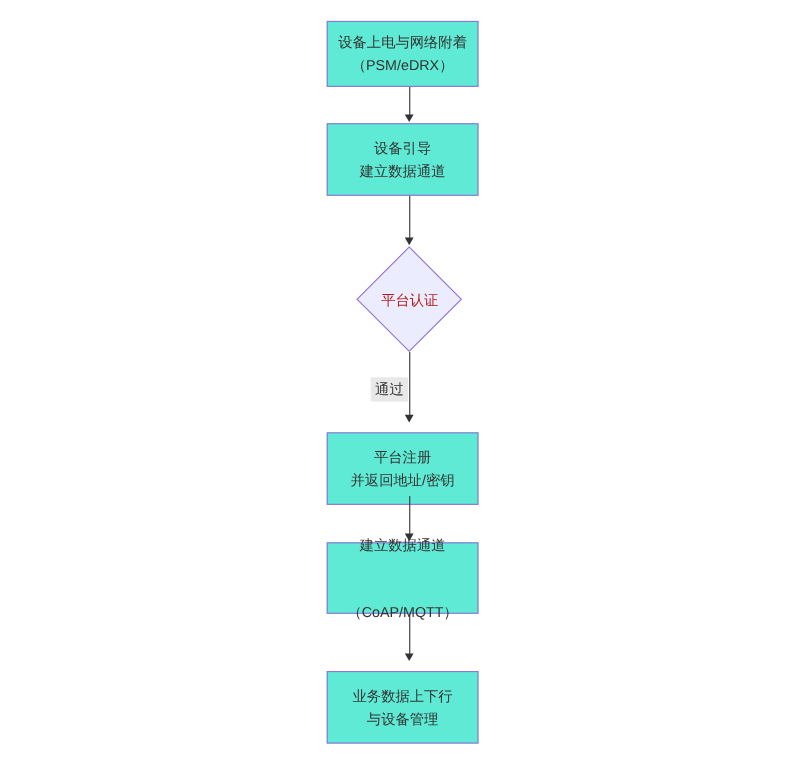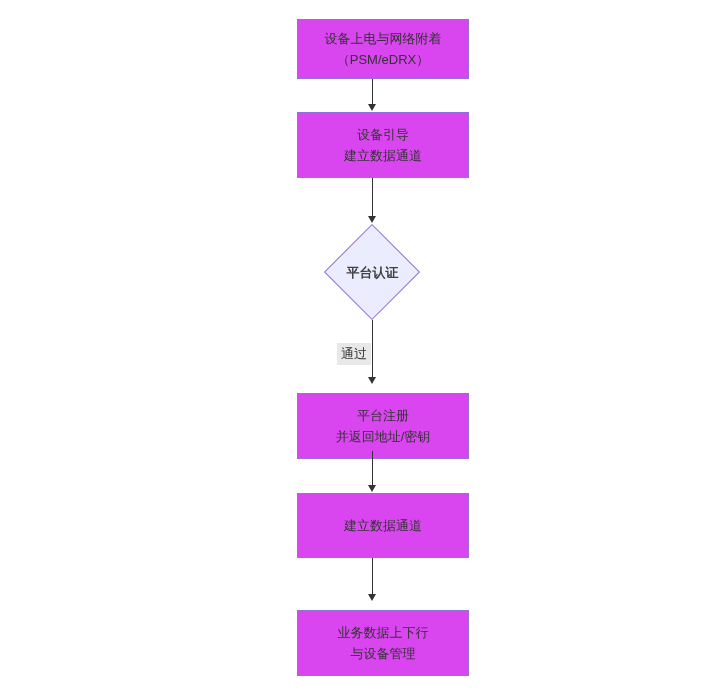--- a/index.html
+++ b/index.html
@@ -12,23 +12,23 @@
     position: relative;
     width: 726px;
     height: 700px;
     background: #ffffff;
     overflow: hidden;
   }
   
   .node {
     position: absolute;
     left: 297px;
-    width: 172px;
+    width: 138px;
     box-sizing: border-box;
-    background: #d946ef;
+    background: #5eead4;
     border: 1px solid #9370DB;
     display: flex;
     flex-direction: column;
     align-items: center;
     justify-content: center;
     color: #333333;
     font-size: 13px;
     line-height: 21px;
     text-align: center;
   }
@@ -53,23 +53,22 @@
   }
   .diamond-text {
     position: absolute;
     left: 0;
     top: 0;
     width: 100%;
     height: 100%;
     display: flex;
     align-items: center;
     justify-content: center;
-    color: #404040;
+    color: #b91c1c;
     font-size: 13px;
-    font-weight: bold;
   }
   
   .edge-line {
     position: absolute;
     left: 372px;
     width: 1px;
     background: #333333;
   }
   .arrow-head {
     position: absolute;
@@ -124,20 +123,21 @@
   <div class="node" style="top:393px; height:66px;">
     <div>平台注册</div>
     <div>并返回地址/密钥</div>
   </div>
 
   <div class="edge-line" style="top:451px; height:35px;"></div>
   <div class="arrow-head" style="top:485px;"></div>
 
   <div class="node" style="top:493px; height:65px;gap:40px;">
     <div>建立数据通道</div>
+    <div>（CoAP/MQTT）</div>
   </div>
 
   <div class="edge-line" style="top:558px; height:37px;"></div>
   <div class="arrow-head" style="top:594px;"></div>
 
   <div class="node" style="top:610px; height:66px;text-align:center;">
     <div>业务数据上下行</div>
     <div>与设备管理</div>
   </div>
 

